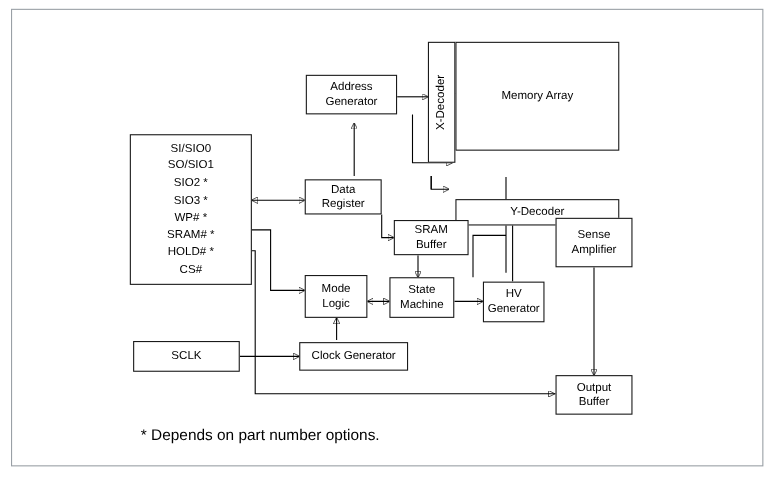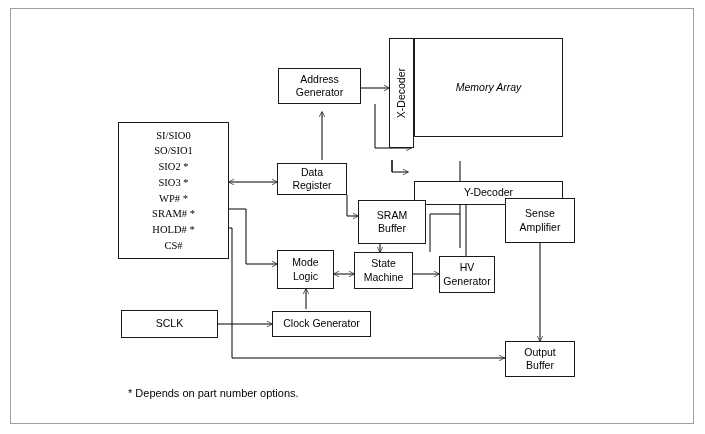--- a/index.html
+++ b/index.html
@@ -51,26 +51,25 @@
     box-sizing: border-box;
     border: 1px solid #1a1a1a;
     background: #ffffff;
     display: flex;
     flex-direction: column;
     align-items: center;
     justify-content: center;
     font-size: 10.5px;
     color: #000000;
     line-height: 1.5;
-    font-family: Liberation Serif, serif;
   }
   .pinbox span { display: block; }
   .note {
     position: absolute;
-    font-size: 11px;
+    font-size: 14px;
     color: #000000;
     white-space: nowrap;
   }
   svg.wires {
     position: absolute;
     left: 0;
     top: 0;
     width: 705px;
     height: 434px;
     pointer-events: none;
@@ -149,28 +148,28 @@
     <span>CS#</span>
   </div>
 
   <div class="box label-multi" style="left:278px; top:68px; width:83px; height:36px;">Address
 Generator</div>
 
   <div class="box" style="left:389px; top:38px; width:25px; height:110px;">
     <span class="vert">X-Decoder</span>
   </div>
 
-  <div class="box" style="left:414px; top:38px; width:149px; height:99px;font-style:italic;">Memory Array</div>
+  <div class="box" style="left:414px; top:38px; width:149px; height:99px;">Memory Array</div>
 
   <div class="box" style="left:414px; top:137px; width:149px; height:24px;margin-top:44px;">Y-Decoder</div>
 
   <div class="box label-multi" style="left:277px; top:163px; width:70px; height:32px;">Data
 Register</div>
 
-  <div class="box label-multi" style="left:358px; top:200px; width:68px; height:44px;">SRAM
+  <div class="box label-multi" style="left:358px; top:200px; width:68px; height:32px;">SRAM
 Buffer</div>
 
   <div class="box label-multi" style="left:505px; top:198px; width:70px; height:45px;">Sense
 Amplifier</div>
 
   <div class="box label-multi" style="left:277px; top:250px; width:57px; height:39px;">Mode
 Logic</div>
 
   <div class="box label-multi" style="left:354px; top:252px; width:59px; height:37px;">State
 Machine</div>

